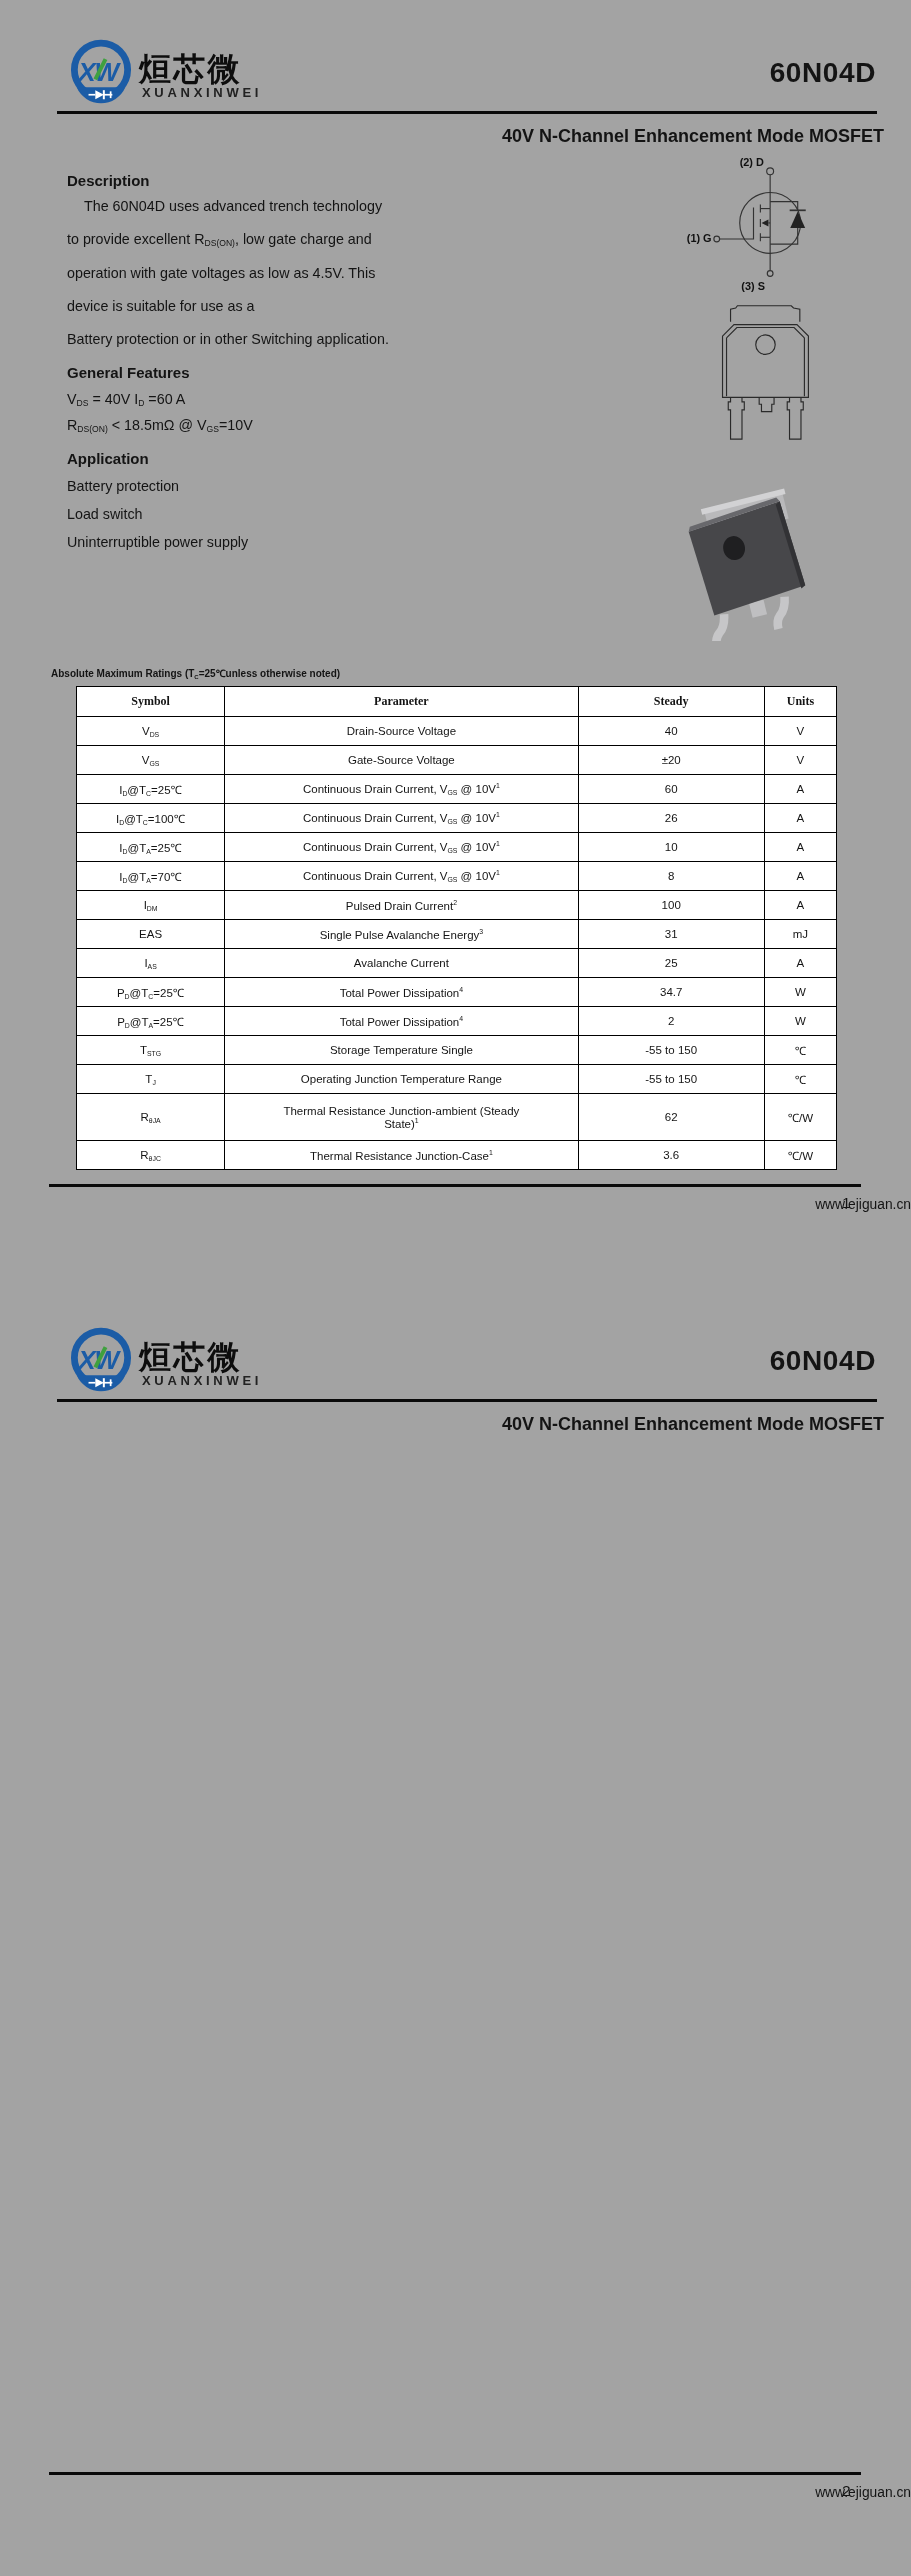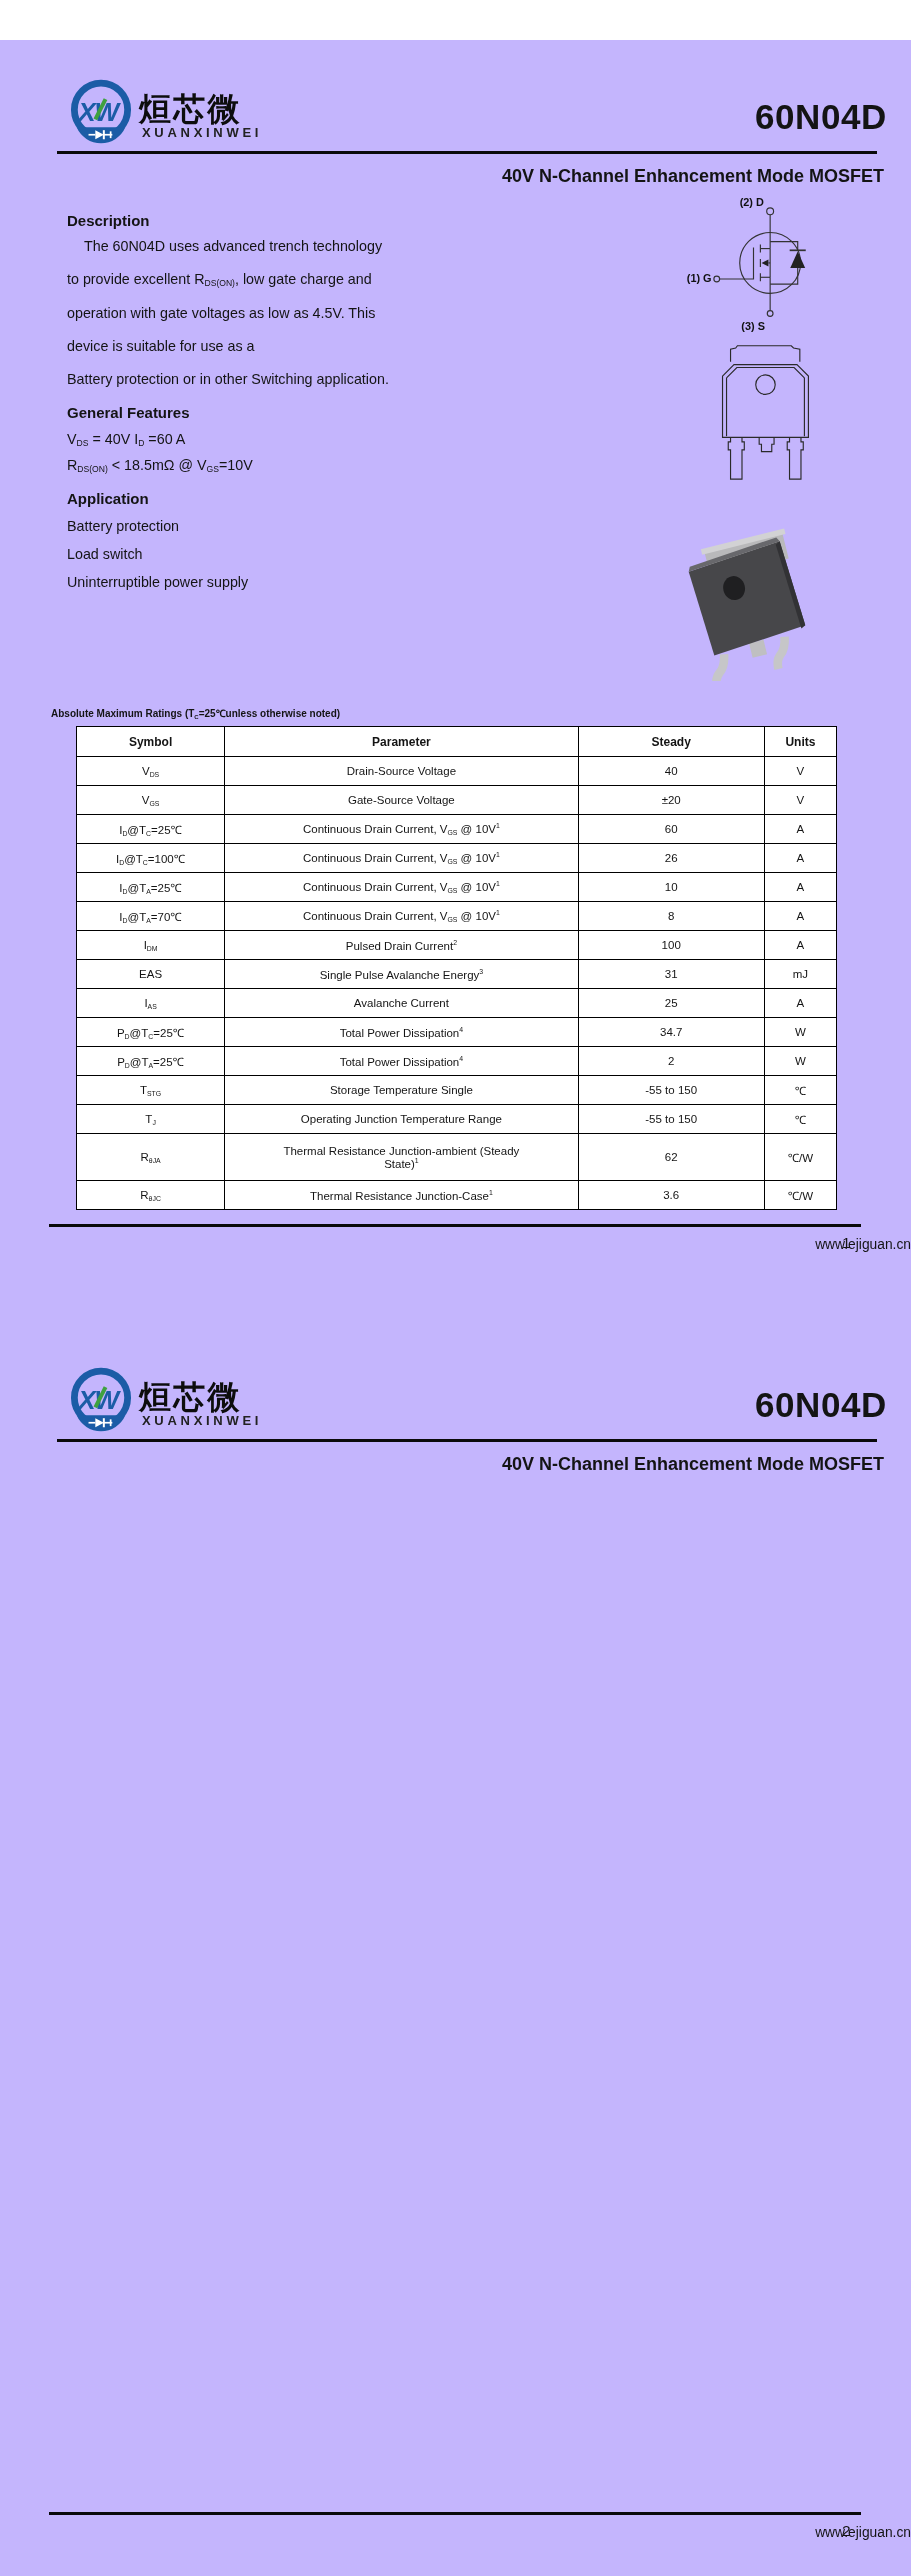--- a/index.html
+++ b/index.html
@@ -1,25 +1,25 @@
 <!DOCTYPE html>
 <html style="font-size:9.2px"><head>
 <meta charset="utf-8">
 <style>
   * { margin:0; padding:0; box-sizing:border-box; }
   html,body { background:#ffffff; }
   body { width:911px; height:2576px; position:relative; font-family:"Liberation Sans",sans-serif; color:#141414; }
-  .page { position:absolute; left:0; width:911px; height:1288px; background:#c4b5fd; overflow:hidden;margin-top:40px; }
+  .page { position:absolute; left:0; width:911px; height:1288px; background:#a3a3a3; overflow:hidden; }
   #page1 { top:0; } #page2 { top:1288px; }
 
   
   .logo-svg { position:absolute; left:67px; top:37px; width:68px; height:69px; }
   .logo-cn { position:absolute; left:139px; top:48px; font-size:32px; font-weight:700; letter-spacing:2.3px; color:#0d0d0d;text-align:right; }
   .logo-en { position:absolute; left:142px; top:85px; font-size:13px; font-weight:700; letter-spacing:3.7px; color:#222; }
-  .part-number { position:absolute; right:24px; top:57px; font-size:35px; font-weight:700; letter-spacing:0.6px; }
+  .part-number { position:absolute; right:35px; top:57px; font-size:28px; font-weight:700; letter-spacing:0.6px; }
   .header-rule { position:absolute; left:57px; top:111px; width:820px; height:3.4px; background:#0a0a0a; }
   .subtitle { position:absolute; right:27px; top:126px; font-size:18px; font-weight:700; }
 
   
   .left-col { position:absolute; left:67px; top:172px; width:413px; }
   .sec-h { font-size:15px; font-weight:700; margin-bottom:9.2px; }
   .desc-line { font-size:14.3px; margin-bottom:17px; }
   .desc-line.first { text-indent:17px; }
   .feat-h { margin-top:6.9px; }
   .feat-line { font-size:14.3px; margin-bottom:9.8px; }
@@ -38,21 +38,21 @@
   table { border-collapse:collapse; table-layout:fixed; background:#fff; }
   table, th, td { border:1.1px solid #000; }
   table { border-width:1.7px; }
   th, td { border-top-width:1.7px; border-bottom-width:1.7px; text-align:center; vertical-align:middle; font-size:11.5px; padding:1.7px 3.4px; white-space:pre-line; }
   th { font-size:12px; font-weight:700; }
   sub { font-size:60%; vertical-align:-0.25em; }
   sup { font-size:60%; vertical-align:super; }
 
   #amr-table { position:absolute; left:76px; top:686px; width:761px; }
   #amr-table tr { height:29px; }
-  #amr-table thead tr { height:30px; }
+  #amr-table thead tr { height:30px;font-family:Liberation Serif, serif; }
   #amr-table tbody tr:nth-child(14) { height:47px; }
   #amr-table th:nth-child(1){width:19.5%} #amr-table th:nth-child(2){width:46.5%}
   #amr-table th:nth-child(3){width:24.5%} #amr-table th:nth-child(4){width:9.5%}
 
   
   .footer-rule { position:absolute; left:49px; top:1184px; width:812px; height:3.4px; background:#0a0a0a; }
   .footer-site { position:absolute; left:0; top:1197px; width:911px; text-align:right; font-size:13.8px; }
   .footer-page { position:absolute; left:842px; top:1194px; font-size:15.5px; }
 </style>
 </head>

